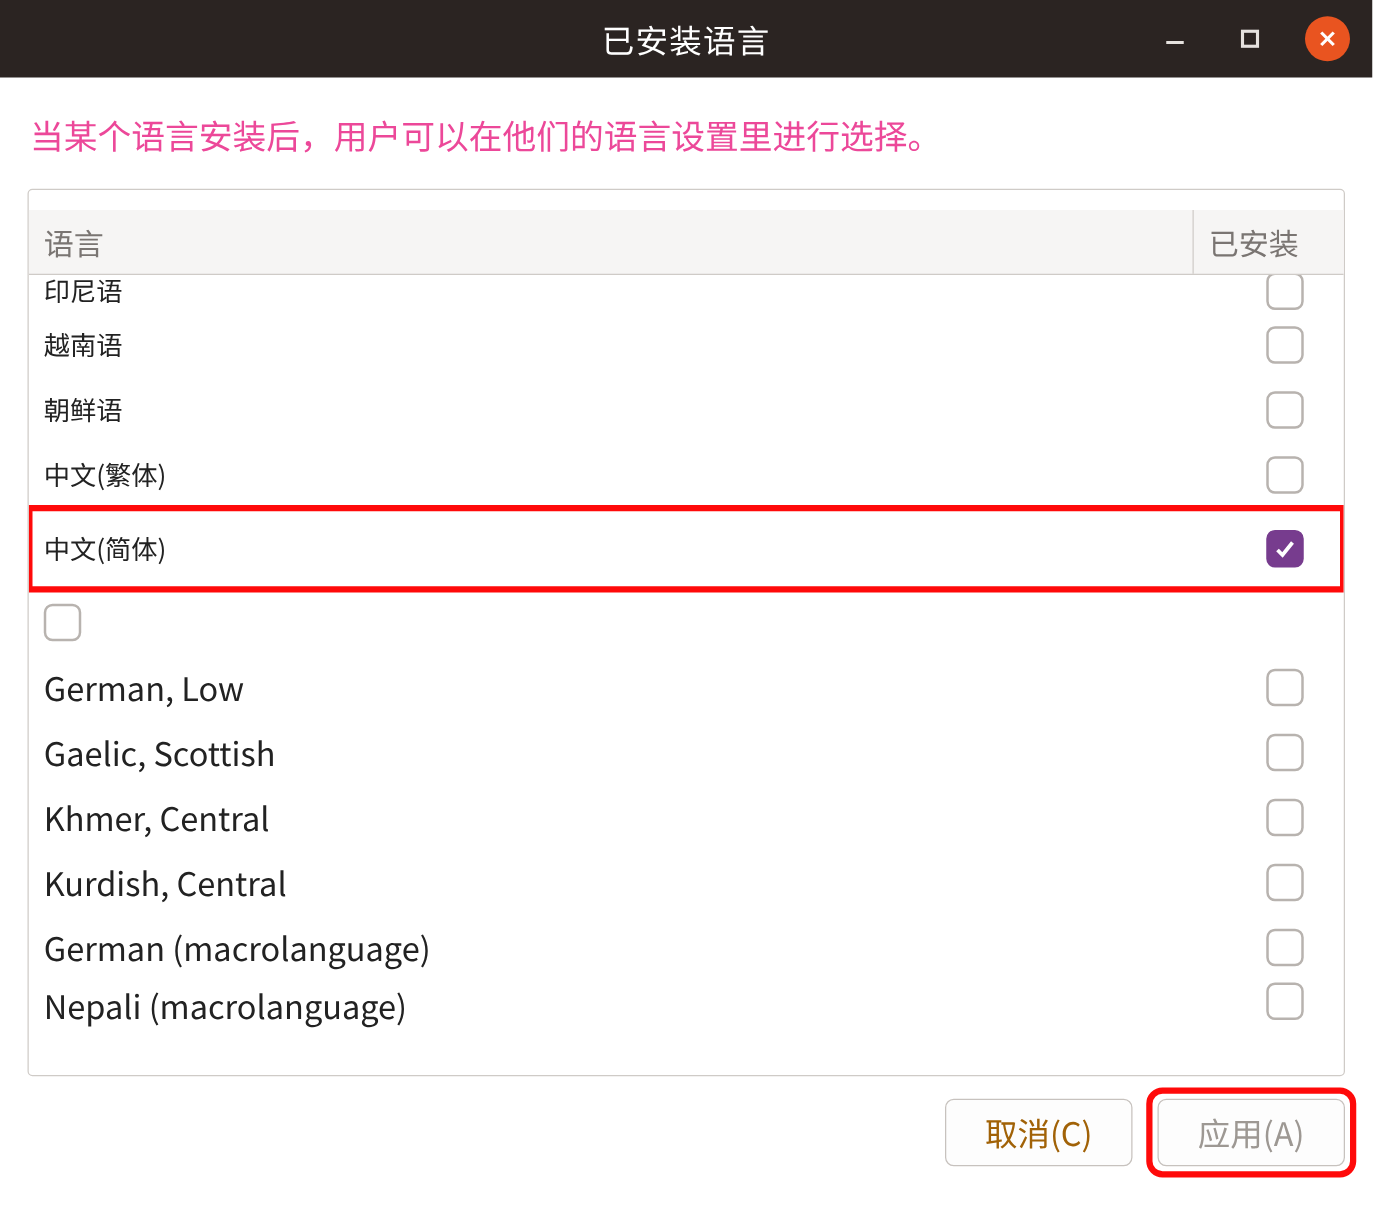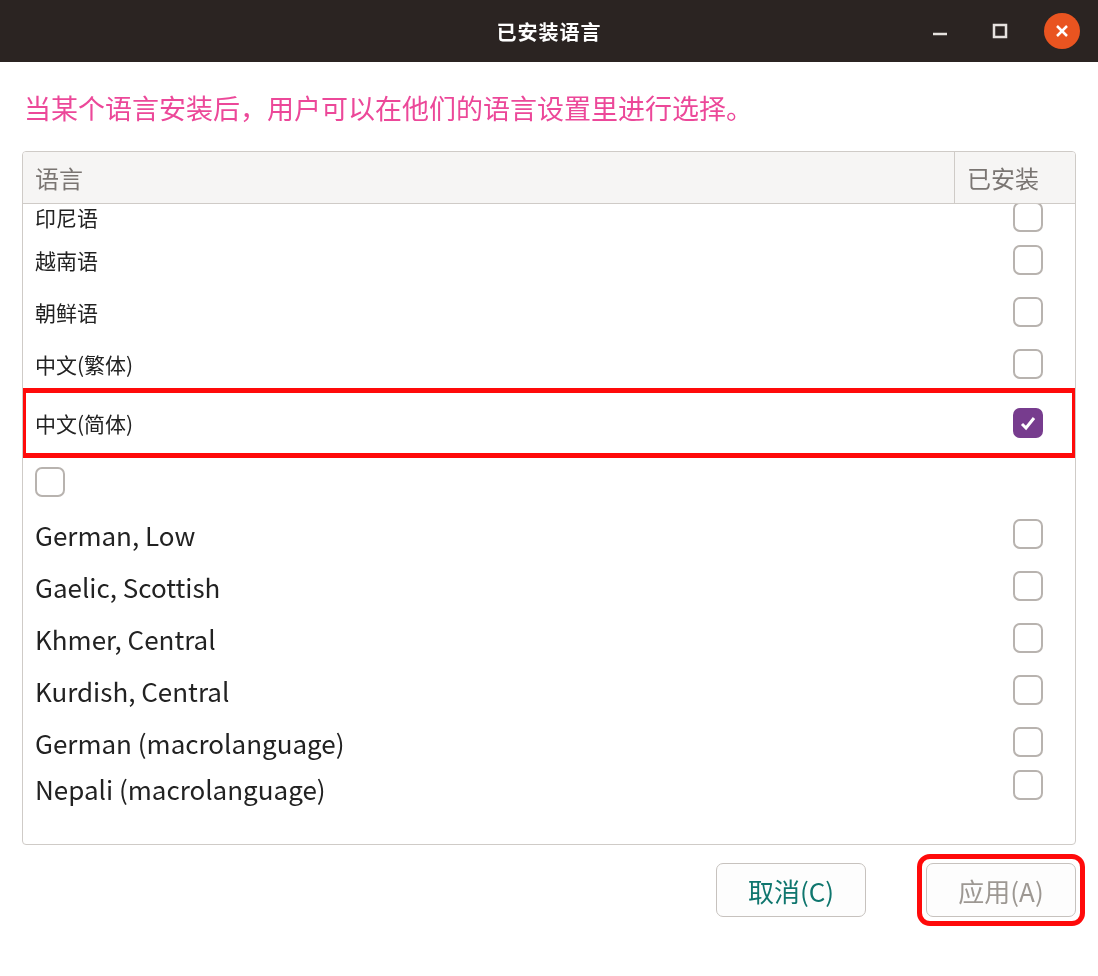--- a/index.html
+++ b/index.html
@@ -15,22 +15,22 @@
   .titlebar {
     background: #2b2422;
     height: 62px;
     display: flex;
     align-items: center;
     justify-content: center;
     position: relative;
     color: #ffffff;
   }
   .titlebar-title {
-    font-size: 20px;
-    font-weight: 700;
+    font-size: 26px;
+    font-weight: 400;
     letter-spacing: 1px;
   }
   .window-controls {
     position: absolute;
     right: 18px;
     top: 0;
     height: 100%;
     display: flex;
     align-items: center;
     gap: 28px;
@@ -65,20 +65,21 @@
   .table-wrap {
     border: 1px solid #cfcbc7;
     border-radius: 4px;
     overflow: hidden;
   }
   .thead {
     display: flex;
     align-items: stretch;
     background: #f6f5f4;
     border-bottom: 1px solid #cfcbc7;
+    margin-top: 16px;
   }
   .th {
     font-size: 24px;
     color: #7a7572;
     padding: 8px 12px;
   }
   .th.lang {
     flex: 1;
     border-right: 1px solid #cfcbc7;
   }
@@ -141,34 +142,33 @@
     gap: 20px;
     padding: 18px 22px 0 22px;
   }
   .btn {
     height: 54px;
     min-width: 150px;
     border: 1px solid #c7c2be;
     border-radius: 7px;
     background: #fdfdfd;
     font-size: 26px;
-    color: #0f766e;
+    color: #a16207;
     display: flex;
     align-items: center;
     justify-content: center;
     padding: 0 22px;
   }
   .btn.apply {
     color: #9d9893;
   }
   .btn-highlight {
     outline: 5px solid #ff0a0a;
     outline-offset: 4px;
     border-radius: 4px;
-    margin-left: 40px;
   }
 </style>
 </head>
 <body>
 
 <div class="titlebar">
   <span class="titlebar-title">已安装语言</span>
   <div class="window-controls">
     <div class="win-btn min">
       <svg viewBox="0 0 18 18">

